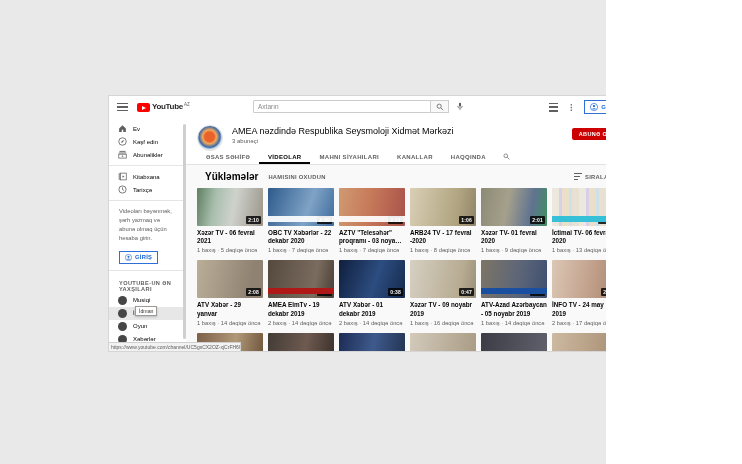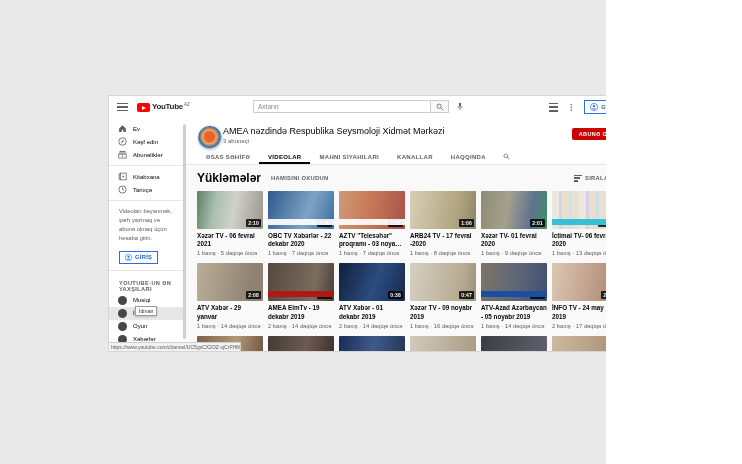--- a/index.html
+++ b/index.html
@@ -52,33 +52,33 @@
   .side-scrollbar { position:absolute; right:0; top:6px; width:3px; height:215px; background:#cfcfcf; border-radius:2px; }
   .side-tooltip { position:absolute; left:26px; top:188px; background:#fffefd; border:1px solid #9a9a9a;
             font-size:5.2px; color:#333; padding:1px 3px; z-index:40; box-shadow:0 1px 2px rgba(0,0,0,.2); }
 
   
   .main { flex:1; display:flex; flex-direction:column; min-width:0; }
   .channel-header { background:#fff; display:flex; align-items:flex-start; padding:7px 14px 0 11px; height:33px; }
   .avatar { width:26px; height:26px; border-radius:50%; flex:none; cursor:pointer;
             background:radial-gradient(circle at 48% 45%, #e8622a 0%, #e8622a 26%, #f2a75e 38%, #3a6aa8 58%, #cfe0ee 68%, #f2f2f2 74%);
             border:1px solid #e0e0e0; }
-  .ch-text { padding-top:1px; }
+  .ch-text { margin-left:9px; padding-top:1px; }
   .ch-title { font-size:9px; color:#030303; }
   .ch-subs { font-size:6px; color:#606060; margin-top:2px; }
   .subscribe-btn { margin-left:auto; margin-top:3px; background:#c00; color:#fff; border:none; cursor:pointer;
             font-size:5.5px; font-weight:bold; letter-spacing:.4px; padding:3px 7px; border-radius:2px; }
   .tabs { display:flex; align-items:flex-end; padding-left:11px; background:#fff; border-bottom:1px solid #e2e2e2; height:14px; }
   .tab { font-size:6px; font-weight:bold; letter-spacing:.3px; color:#606060; padding:3px 9px 4px; cursor:pointer; }
   .tab.active { color:#030303; border-bottom:2px solid #030303; padding-bottom:2px; }
   .tab-search { padding:3px 8px 4px; cursor:pointer; }
 
   .content { flex:1; background:#f9f9f9; padding:6px 14px 0 11px; position:relative; overflow:hidden; }
   .uploads-bar { display:flex; align-items:center; margin-bottom:6px; }
-  .uploads-title { font-size:12px; font-weight:bold; color:#030303; }
+  .uploads-title { font-size:10px; font-weight:bold; color:#030303;margin-left:8px; }
   .play-all { font-size:5.8px; font-weight:bold; letter-spacing:.3px; color:#606060; margin-left:10px; cursor:pointer; }
   .sort { margin-left:auto; display:flex; align-items:center; gap:3px; cursor:pointer; }
   .sort-icon { width:8px; height:7px; display:flex; flex-direction:column; justify-content:space-between; }
   .sort-icon i { height:1.2px; background:#606060; }
   .sort-icon i:nth-child(2){ width:6px; } .sort-icon i:nth-child(3){ width:4px; }
   .sort-label { font-size:5.8px; font-weight:bold; letter-spacing:.3px; color:#606060; }
 
   .grid { display:grid; grid-template-columns:repeat(6,1fr); column-gap:5px; row-gap:7px; }
   .grid.row3 { margin-top:7px; }
   .card { cursor:pointer; min-width:0; }

